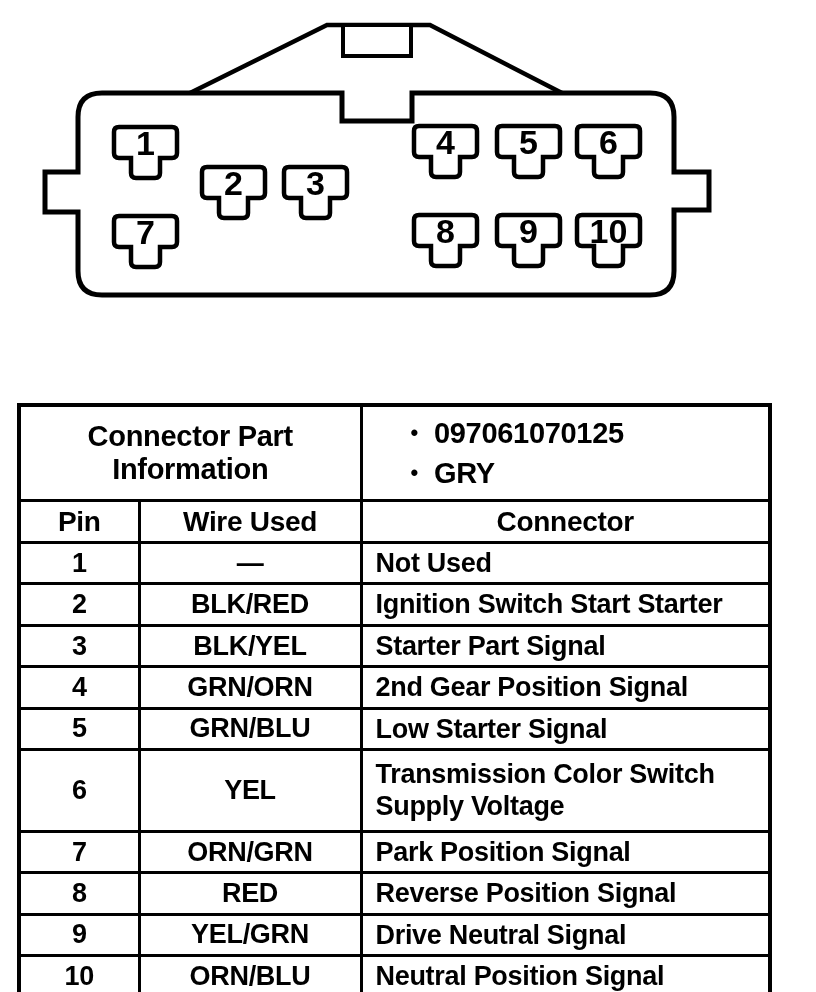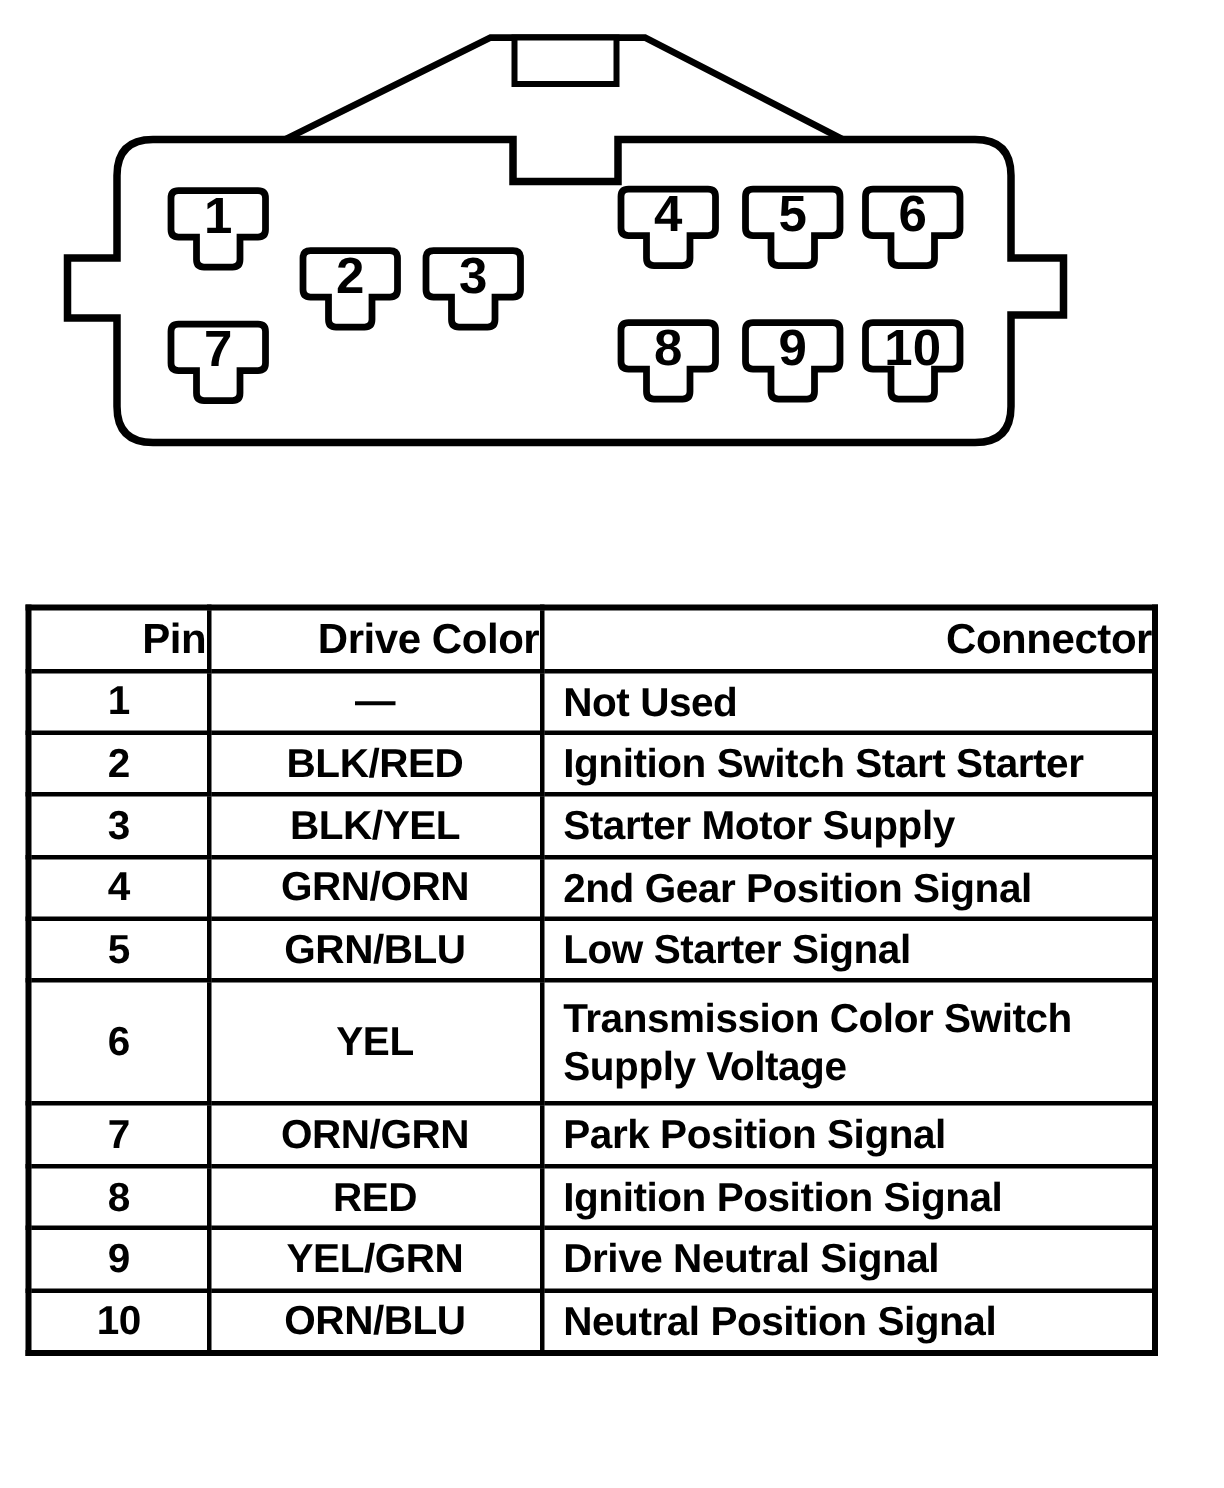--- a/index.html
+++ b/index.html
@@ -67,21 +67,21 @@
     line-height: 1.38;
   }
   .bullet-item .bullet {
     font-size: 22px;
     margin-right: 16px;
     transform: translateY(-3px);
   }
   tr.col-head-row { height: 42px; }
   tr.col-head-row th {
     font-size: 28px;
-    text-align: right;
+    text-align: center;
   }
   tr.data-row { height: 41px; }
   tr.data-row.tall { height: 82px; }
   td.pin-cell, td.wire-cell {
     text-align: center;
     font-size: 27px;
   }
   td.func-cell {
     text-align: left;
     font-size: 27px;
@@ -149,40 +149,55 @@
     </svg>
   </div>
 
   <table class="info-table">
     <colgroup>
       <col style="width:120px">
       <col style="width:222px">
       <col style="width:409px">
     </colgroup>
     <tbody>
+      <tr class="part-info-row">
+        <td class="part-title-cell" colspan="2">
+          <div class="part-title">Connector Part Information</div>
+        </td>
+        <td class="part-details-cell">
+          <div class="bullet-item">
+            <span class="bullet">•</span>
+            <span>097061070125</span>
+          </div>
+          <div class="bullet-item">
+            <span class="bullet">•</span>
+            <span>GRY</span>
+          </div>
+        </td>
+      </tr>
       <tr class="col-head-row">
         <th>Pin</th>
-        <th>Drive Color</th>
+        <th>Wire Used</th>
         <th>Connector</th>
       </tr>
 
       <tr class="data-row">
         <td class="pin-cell">1</td>
         <td class="wire-cell">—</td>
         <td class="func-cell">Not Used</td>
       </tr>
       <tr class="data-row">
         <td class="pin-cell">2</td>
         <td class="wire-cell">BLK/RED</td>
         <td class="func-cell">Ignition Switch Start Starter</td>
       </tr>
       <tr class="data-row">
         <td class="pin-cell">3</td>
         <td class="wire-cell">BLK/YEL</td>
-        <td class="func-cell">Starter Motor Supply</td>
+        <td class="func-cell">Starter Part Signal</td>
       </tr>
       <tr class="data-row">
         <td class="pin-cell">4</td>
         <td class="wire-cell">GRN/ORN</td>
         <td class="func-cell">2nd Gear Position Signal</td>
       </tr>
       <tr class="data-row">
         <td class="pin-cell">5</td>
         <td class="wire-cell">GRN/BLU</td>
         <td class="func-cell">Low Starter Signal</td>
@@ -193,21 +208,21 @@
         <td class="func-cell">Transmission Color Switch Supply Voltage</td>
       </tr>
       <tr class="data-row">
         <td class="pin-cell">7</td>
         <td class="wire-cell">ORN/GRN</td>
         <td class="func-cell">Park Position Signal</td>
       </tr>
       <tr class="data-row">
         <td class="pin-cell">8</td>
         <td class="wire-cell">RED</td>
-        <td class="func-cell">Ignition Position Signal</td>
+        <td class="func-cell">Reverse Position Signal</td>
       </tr>
       <tr class="data-row">
         <td class="pin-cell">9</td>
         <td class="wire-cell">YEL/GRN</td>
         <td class="func-cell">Drive Neutral Signal</td>
       </tr>
       <tr class="data-row">
         <td class="pin-cell">10</td>
         <td class="wire-cell">ORN/BLU</td>
         <td class="func-cell">Neutral Position Signal</td>

